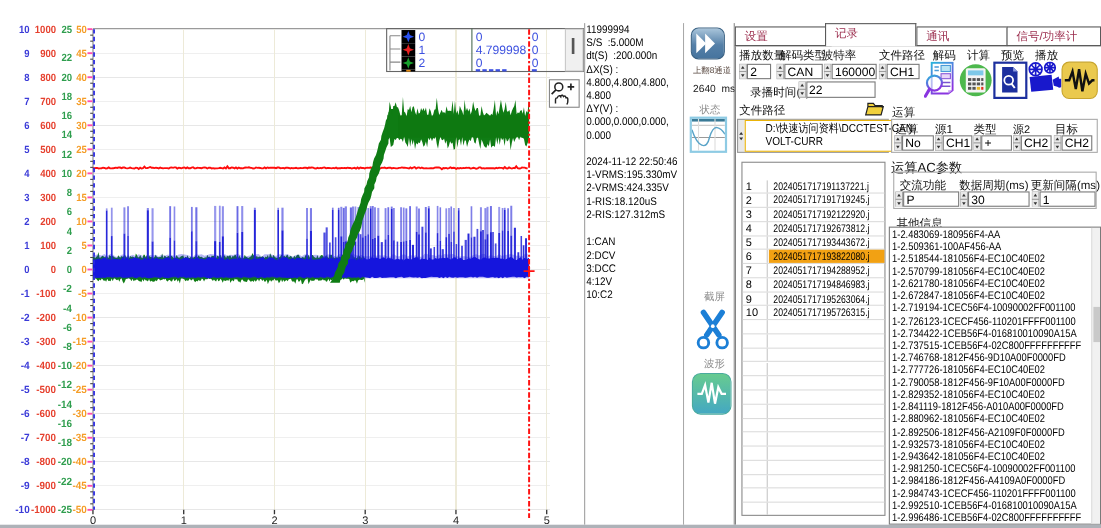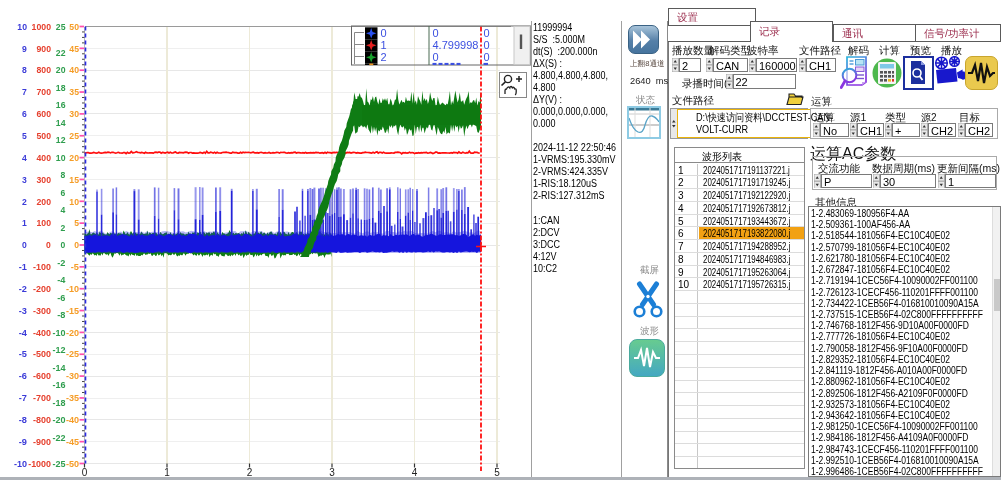--- a/index.html
+++ b/index.html
@@ -488,21 +488,21 @@
         <line x1="10.5" y1="7" x2="24.5" y2="27.5"></line>
         <line x1="27.5" y1="7" x2="13.5" y2="27.5"></line>
       </g>
       <circle cx="19" cy="19.5" r="1.7" fill="#fff"></circle>
     </svg>
 <div class="lb" style="left:640px;top:325px;font-size:9.5px;color:#8a8a8a;">波形</div>
 <div style="position:absolute;left:629px;top:339px;width:36px;height:38px;border-radius:8px;background:linear-gradient(#67cb90,#44a8c2);border:1px solid #4aab9e"><svg width="34" height="36">
         <path d="M4 18 L8 18 L11 10 L14 26 L17 8 L20 27 L23 12 L26 18 L30 18" fill="none" stroke="#fff" stroke-width="2"></path>
       </svg></div>
 <div style="position:absolute;left:668px;top:42px;width:333px;height:435px;background:#fff;border-left:1px solid #777"></div>
-<div class="tab" style="left:668px;top:8px;width:88px;height:18px;line-height:17px">设置</div>
+<div class="tab" style="left:668px;top:24px;width:88px;height:18px;line-height:17px">设置</div>
 <div class="tab" style="left:833px;top:24px;width:83px;height:18px;line-height:17px">通讯</div>
 <div class="tab" style="left:915px;top:24px;width:86px;height:18px;line-height:17px">信号/功率计</div>
 <div style="position:absolute;left:668px;top:41px;width:333px;height:1px;background:#5a5a5a"></div>
 <div class="tab" style="left:750px;top:21px;width:83px;height:21px;line-height:19px;border-bottom:none;background:#fff;z-index:3">记录</div>
 <div class="lb" style="left:672px;top:43.5px;font-size:10.5px;color:#111;">播放数量</div>
 <div class="lb" style="left:709px;top:43.5px;font-size:10.5px;color:#111;">解码类型</div>
 <div class="lb" style="left:747px;top:43.5px;font-size:10.5px;color:#111;">波特率</div>
 <div class="lb" style="left:799px;top:43.5px;font-size:10.5px;color:#111;">文件路径</div>
 <div class="lb" style="left:848px;top:44px;font-size:10.5px;color:#111;">解码</div>
 <div class="lb" style="left:879px;top:44px;font-size:10.5px;color:#111;">计算</div>
@@ -668,21 +668,21 @@
     </div>
 <div class="spinbox" style="left:958px;top:122.5px;width:35px;height:14px">
       <div class="arrs" style="width:7px;height:14px"><svg width="7" height="14">
           <rect x="0" y="0" width="6.5" height="7.0" fill="#e8e8e8" stroke="#999" stroke-width="0.8"></rect>
           <rect x="0" y="7.0" width="6.5" height="7.0" fill="#e8e8e8" stroke="#999" stroke-width="0.8"></rect>
           <path d="M1.6 4.5 L3.25 2.1 L4.9 4.5 Z" fill="#333"></path>
           <path d="M1.6 9.4 L3.25 11.9 L4.9 9.4 Z" fill="#333"></path>
         </svg></div>
       <div class="sbx" style="left:7px;width:28px;height:14px;font-size:11px;padding-left:2px;line-height:14px">CH2</div>
     </div>
-<div class="lb" style="left:810px;top:144px;font-size:16px;color:#111;">运算AC参数</div>
+<div class="lb" style="left:810px;top:144px;font-size:12px;color:#111;">运算AC参数</div>
 <div style="position:absolute;left:812px;top:156px;width:185px;height:34px;border:1px solid #aaa"></div>
 <div class="lb" style="left:818px;top:161.5px;font-size:10.5px;color:#111;">交流功能</div>
 <div class="lb" style="left:872px;top:161.5px;font-size:10.5px;color:#111;">数据周期(ms)</div>
 <div class="lb" style="left:937px;top:161.5px;font-size:10.5px;color:#111;">更新间隔(ms)</div>
 <div class="spinbox" style="left:814px;top:173.5px;width:58px;height:14.5px">
       <div class="arrs" style="width:7px;height:14.5px"><svg width="7" height="14.5">
           <rect x="0" y="0" width="6.5" height="7.2" fill="#e8e8e8" stroke="#999" stroke-width="0.8"></rect>
           <rect x="0" y="7.2" width="6.5" height="7.2" fill="#e8e8e8" stroke="#999" stroke-width="0.8"></rect>
           <path d="M1.6 4.7 L3.25 2.2 L4.9 4.7 Z" fill="#333"></path>
           <path d="M1.6 9.8 L3.25 12.3 L4.9 9.8 Z" fill="#333"></path>
@@ -733,21 +733,20 @@
         <div style="height:11.22px">1-2.984186-1812F456-A4109A0F0000FD</div>
         <div style="height:11.22px">1-2.984743-1CECF456-110201FFFF001100</div>
         <div style="height:11.22px">1-2.992510-1CEB56F4-016810010090A15A</div>
         <div style="height:11.22px">1-2.996486-1CEB56F4-02C800FFFFFFFFFF</div>
       </div>
 <div style="position:absolute;right:0;top:0;width:8px;height:271px;background:#f1f1f1;border-left:1px solid #ddd">
         <div style="position:absolute;left:1px;top:72px;width:6px;height:32px;background:#c9c9c9"></div>
       </div>
 </div>
 <div style="position:absolute;left:674px;top:147px;width:131px;height:322px;border:1px solid #8a8a8a;background:#fff;overflow:hidden">
-<div style="position:absolute;left:0;top:0;width:131px;height:15px;border-bottom:1px solid #8a8a8a;font-size:10px;color:#000;padding:2px 0 0 27px">波形列表</div>
 <div style="position:absolute;left:0;top:15.5px;width:131px;height:12.77px;border-bottom:1px solid #dcdcdc">
         <div style="position:absolute;left:0;top:0;width:23px;height:100%;border-right:1px solid #c8c8c8;font-size:10px;padding:1px 0 0 3px">1</div>
         <div style="position:absolute;left:24px;top:0;right:0;height:100%;font-size:10px;padding:1px 0 0 4px;white-space:nowrap"><span style="display:inline-block;transform:scaleX(0.79);transform-origin:0 0">2024051717191137221.j</span></div>
       </div>
 <div style="position:absolute;left:0;top:28.3px;width:131px;height:12.77px;border-bottom:1px solid #dcdcdc">
         <div style="position:absolute;left:0;top:0;width:23px;height:100%;border-right:1px solid #c8c8c8;font-size:10px;padding:1px 0 0 3px">2</div>
         <div style="position:absolute;left:24px;top:0;right:0;height:100%;font-size:10px;padding:1px 0 0 4px;white-space:nowrap"><span style="display:inline-block;transform:scaleX(0.79);transform-origin:0 0">2024051717191719245.j</span></div>
       </div>
 <div style="position:absolute;left:0;top:41.0px;width:131px;height:12.77px;border-bottom:1px solid #dcdcdc">
         <div style="position:absolute;left:0;top:0;width:23px;height:100%;border-right:1px solid #c8c8c8;font-size:10px;padding:1px 0 0 3px">3</div>

